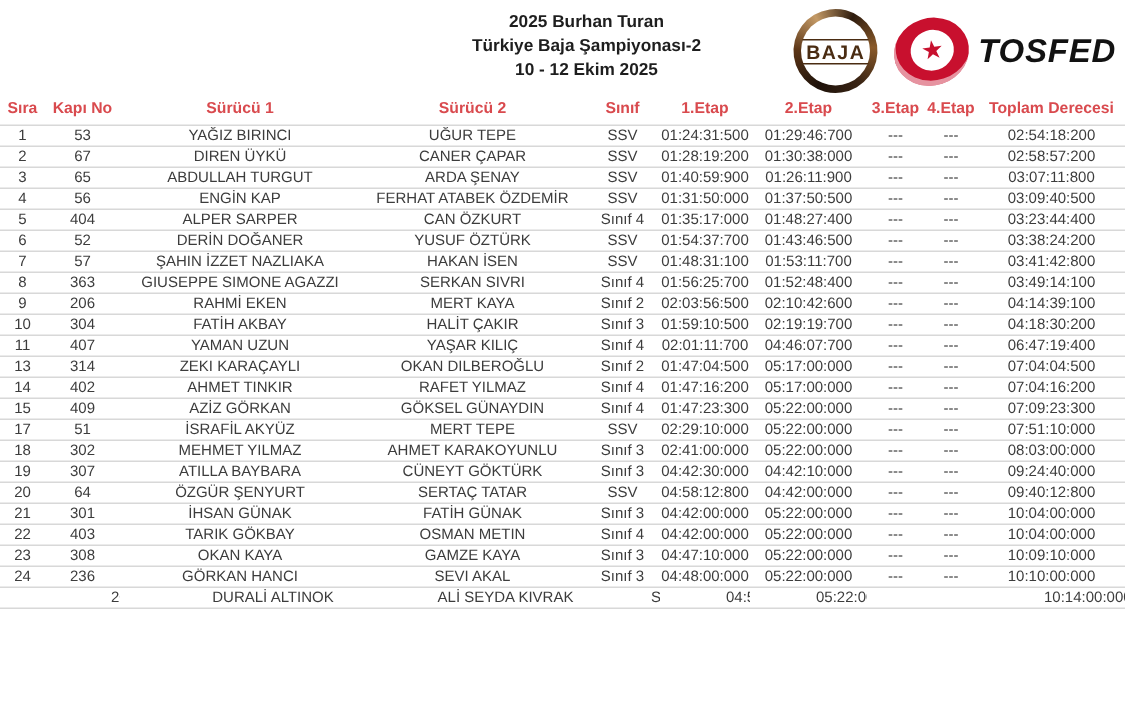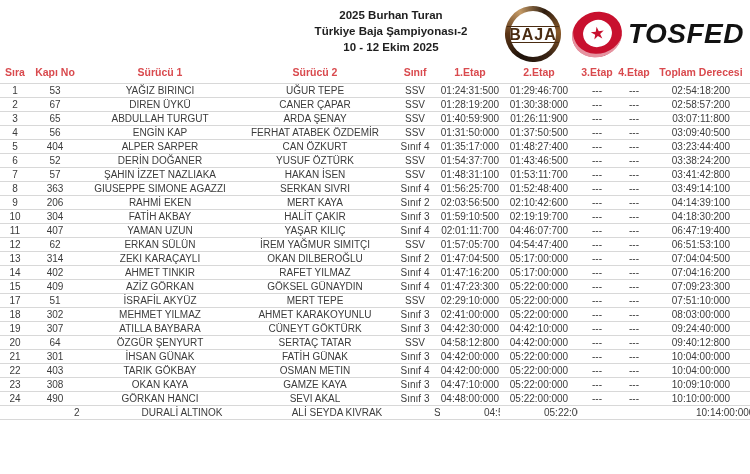--- a/index.html
+++ b/index.html
@@ -52,21 +52,21 @@
     inset: 5px;
     border-radius: 50%;
     background: #fff;
     display: flex;
     flex-direction: column;
     align-items: center;
     justify-content: center;
   }
   .baja-word {
     font-weight: bold;
-    font-size: 16px;
+    font-size: 13px;
     letter-spacing: 1px;
     color: #4a2c12;
     border-top: 1px solid #4a2c12;
     border-bottom: 1px solid #4a2c12;
     padding: 0 2px;
     line-height: 15px;
   }
   
   .tosfed-logo { display: flex; align-items: center; gap: 7px; }
   .tosfed-mark { position: relative; width: 48px; height: 45px; }
@@ -93,21 +93,21 @@
   }
   .tosfed-star {
     color: #c8102e;
     font-size: 17px;
     line-height: 1;
     transform: rotate(10deg);
   }
   .tosfed-word {
     font-weight: bold;
     font-style: italic;
-    font-size: 28px;
+    font-size: 22px;
     letter-spacing: 0.5px;
     color: #121212;
   }
   
   table.results {
     position: absolute;
     top: 62px;
     left: 0;
     width: 750px;
     border-collapse: collapse;
@@ -320,32 +320,20 @@
       <td>YAMAN UZUN</td>
       <td>YAŞAR KILIÇ</td>
       <td>Sınıf 4</td>
       <td>02:01:11:700</td>
       <td>04:46:07:700</td>
       <td>---</td>
       <td>---</td>
       <td>06:47:19:400</td>
     </tr>
         <tr>
-      <td>12</td>
-      <td>62</td>
-      <td>ERKAN SÜLÜN</td>
-      <td>İREM YAĞMUR SIMITÇI</td>
-      <td>SSV</td>
-      <td>01:57:05:700</td>
-      <td>04:54:47:400</td>
-      <td>---</td>
-      <td>---</td>
-      <td>06:51:53:100</td>
-    </tr>
-        <tr>
       <td>13</td>
       <td>314</td>
       <td>ZEKI KARAÇAYLI</td>
       <td>OKAN DILBEROĞLU</td>
       <td>Sınıf 2</td>
       <td>01:47:04:500</td>
       <td>05:17:00:000</td>
       <td>---</td>
       <td>---</td>
       <td>07:04:04:500</td>
@@ -453,21 +441,21 @@
       <td>GAMZE KAYA</td>
       <td>Sınıf 3</td>
       <td>04:47:10:000</td>
       <td>05:22:00:000</td>
       <td>---</td>
       <td>---</td>
       <td>10:09:10:000</td>
     </tr>
         <tr>
       <td>24</td>
-      <td>490</td>
+      <td>236</td>
       <td>GÖRKAN HANCI</td>
       <td>SEVI AKAL</td>
       <td>Sınıf 3</td>
       <td>04:48:00:000</td>
       <td>05:22:00:000</td>
       <td>---</td>
       <td>---</td>
       <td>10:10:00:000</td>
     </tr>
         <tr>

